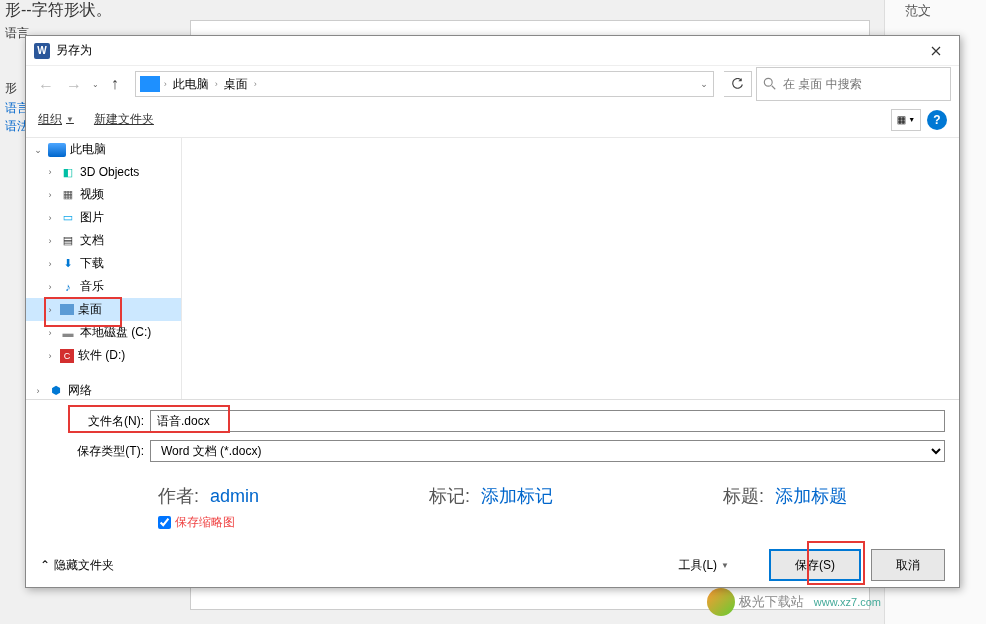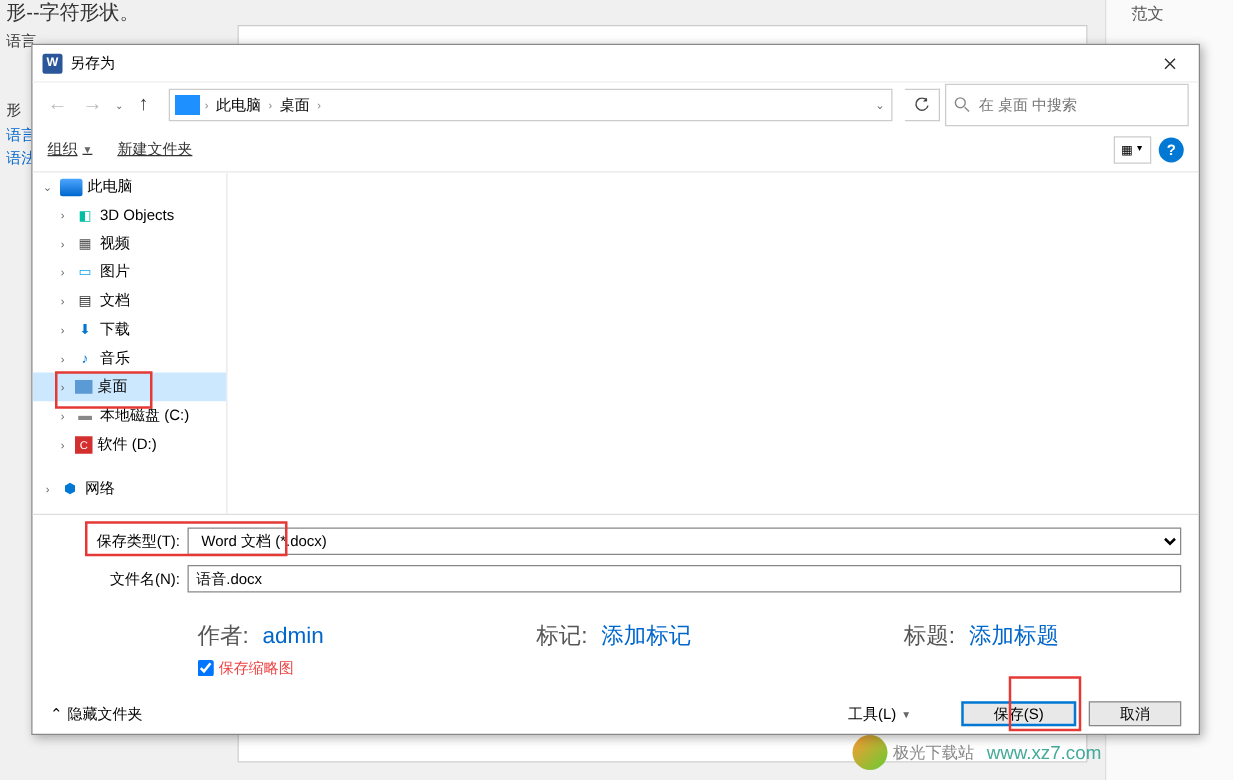--- a/index.html
+++ b/index.html
@@ -9,21 +9,21 @@
     .bg-text1 { position: absolute; top: 0px; left: 5px; font-size: 16px; color: #333; }
     .bg-text2 { position: absolute; top: 25px; left: 5px; font-size: 12px; color: #333; }
     .bg-text3 { position: absolute; top: 2px; left: 905px; font-size: 13px; color: #555; }
     .bg-text4 { position: absolute; top: 80px; left: 5px; font-size: 12px; color: #333; }
     .bg-text5 { position: absolute; top: 100px; left: 5px; font-size: 12px; color: #0066cc; }
     .bg-text6 { position: absolute; top: 118px; left: 5px; font-size: 12px; color: #0066cc; }
     .bg-sidebar { position: absolute; top: 0; right: 0; width: 102px; height: 100%; background: #fafafa; border-left: 1px solid #ddd; }
     .bg-content { position: absolute; top: 20px; left: 190px; width: 680px; height: 590px; background: #fff; border: 1px solid #ccc; }
     .watermark { position: absolute; bottom: 8px; right: 105px; font-size: 13px; color: #888; display: flex; align-items: center; gap: 4px; }
     .watermark-icon { width: 28px; height: 28px; background: linear-gradient(135deg, #ff9933, #66cc33); border-radius: 50%; display: inline-block; }
-    .watermark-url { color: #4a9; font-size: 15px; margin-left: 6px; }
+    .watermark-url { color: #4a9; font-size: 11px; margin-left: 6px; }
     
     .dialog { position: absolute; top: 35px; left: 25px; width: 935px; height: 553px; background: #fff; border: 1px solid #888; box-shadow: 2px 2px 8px rgba(0,0,0,0.3); display: flex; flex-direction: column; }
     
     .titlebar { height: 30px; display: flex; align-items: center; padding: 0 8px; border-bottom: 1px solid #eee; }
     .word-icon { width: 16px; height: 16px; background: #2b579a; color: #fff; font-size: 10px; font-weight: bold; display: flex; align-items: center; justify-content: center; margin-right: 6px; border-radius: 2px; }
     .title-text { font-size: 12px; flex: 1; }
     .close-btn { width: 30px; height: 24px; display: flex; align-items: center; justify-content: center; cursor: pointer; }
     
     .navbar { height: 36px; display: flex; align-items: center; padding: 0 8px; gap: 4px; }
     .nav-arrow { width: 24px; height: 24px; display: flex; align-items: center; justify-content: center; color: #666; cursor: pointer; }
@@ -93,21 +93,21 @@
     .meta-value { color: #0066cc; }
     
     .checkbox-row { display: flex; align-items: center; margin-left: 118px; font-size: 12px; }
     .checkbox-row input { margin-right: 4px; }
     .checkbox-row label { color: #ef4444; }
     
     .button-row { display: flex; align-items: center; justify-content: space-between; margin-top: 18px; }
     .hide-folders { font-size: 12px; display: flex; align-items: center; gap: 4px; cursor: pointer; }
     .button-group { display: flex; align-items: center; gap: 10px; }
     .tools-btn { font-size: 12px; cursor: pointer; display: flex; align-items: center; gap: 4px; margin-right: 30px; }
-    .btn { height: 20px; padding: 0 24px; font-size: 12px; border: 1px solid #888; background: #e8e8e8; cursor: pointer; }
+    .btn { height: 32px; padding: 0 24px; font-size: 12px; border: 1px solid #888; background: #e8e8e8; cursor: pointer; }
     .btn.primary { border: 2px solid #0078d4; background: #e8e8e8; }
     
     .hl-filename { position: absolute; top: 5px; left: 42px; width: 162px; height: 28px; border: 2px solid #e53935; pointer-events: none; }
     .hl-save { position: absolute; bottom: 2px; right: 94px; width: 58px; height: 44px; border: 2px solid #e53935; pointer-events: none; }
   </style>
 </head>
 <body>
 
 <div class="bg-elements">
   <div class="bg-sidebar"></div>
@@ -242,28 +242,28 @@
         <span class="tree-icon net">⬢</span>
         <span class="tree-label">网络</span>
       </div>
     </div>
 
   </div>
 
   <div class="footer">
     <div class="hl-filename"></div>
     <div class="field-row">
+      <div class="field-label">文件名(N):</div>
+      <input class="field-input" value="语音.docx" style="">
+    </div>
+    <div class="field-row">
       <div class="field-label">保存类型(T):</div>
       <select class="field-select">
         <option>Word 文档 (*.docx)</option>
       </select>
-    </div>
-    <div class="field-row">
-      <div class="field-label">文件名(N):</div>
-      <input class="field-input" value="语音.docx" style="">
     </div>
     <div class="meta-row">
       <div>
         <span class="meta-label">作者:</span>
         <span class="meta-value">admin</span>
       </div>
       <div style="margin-left:130px">
         <span class="meta-label">标记:</span>
         <span class="meta-link">添加标记</span>
       </div>

